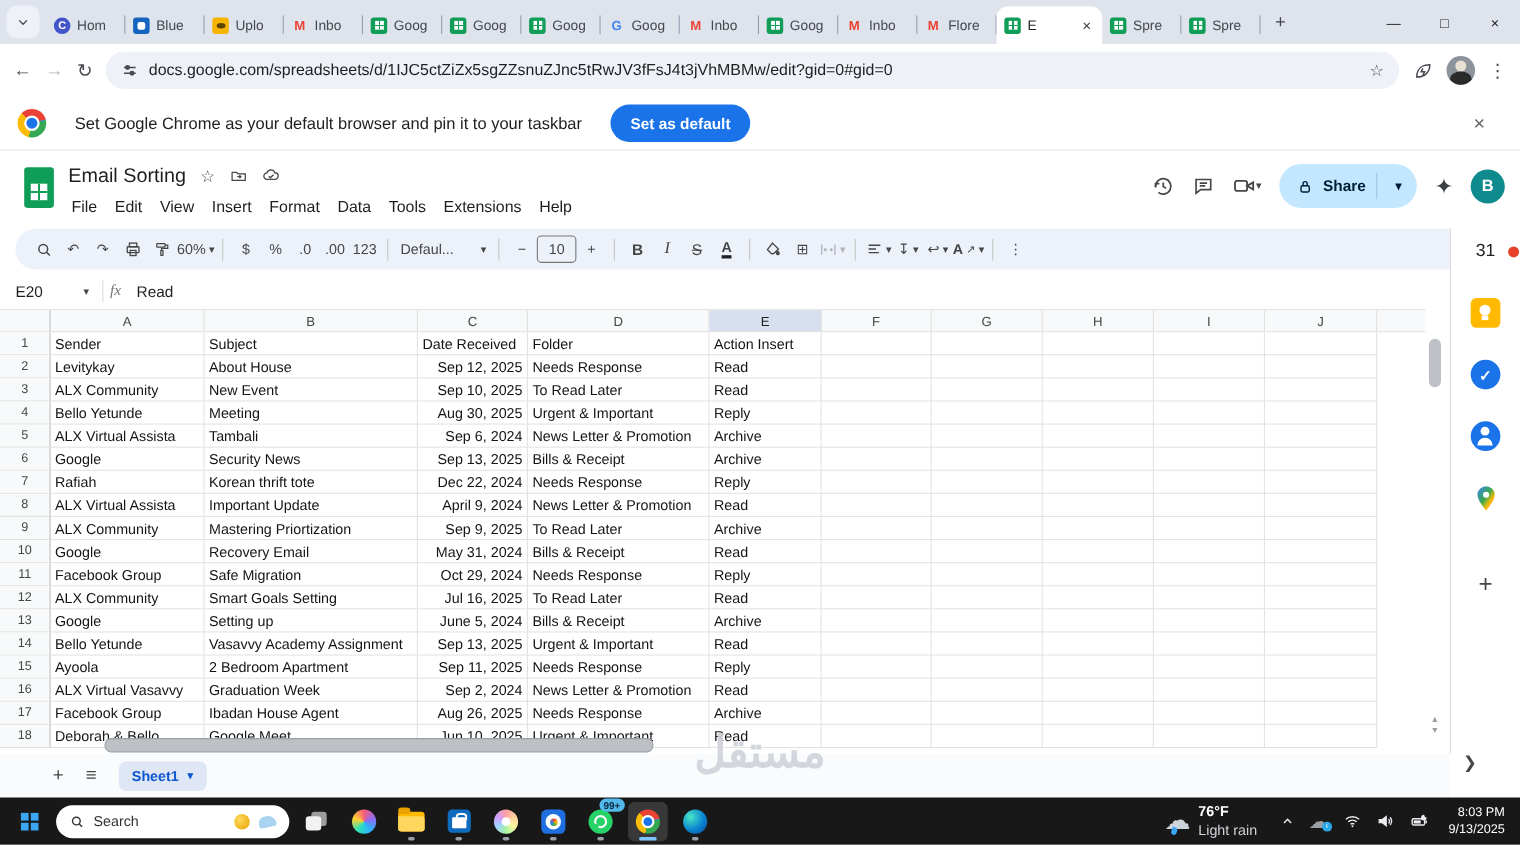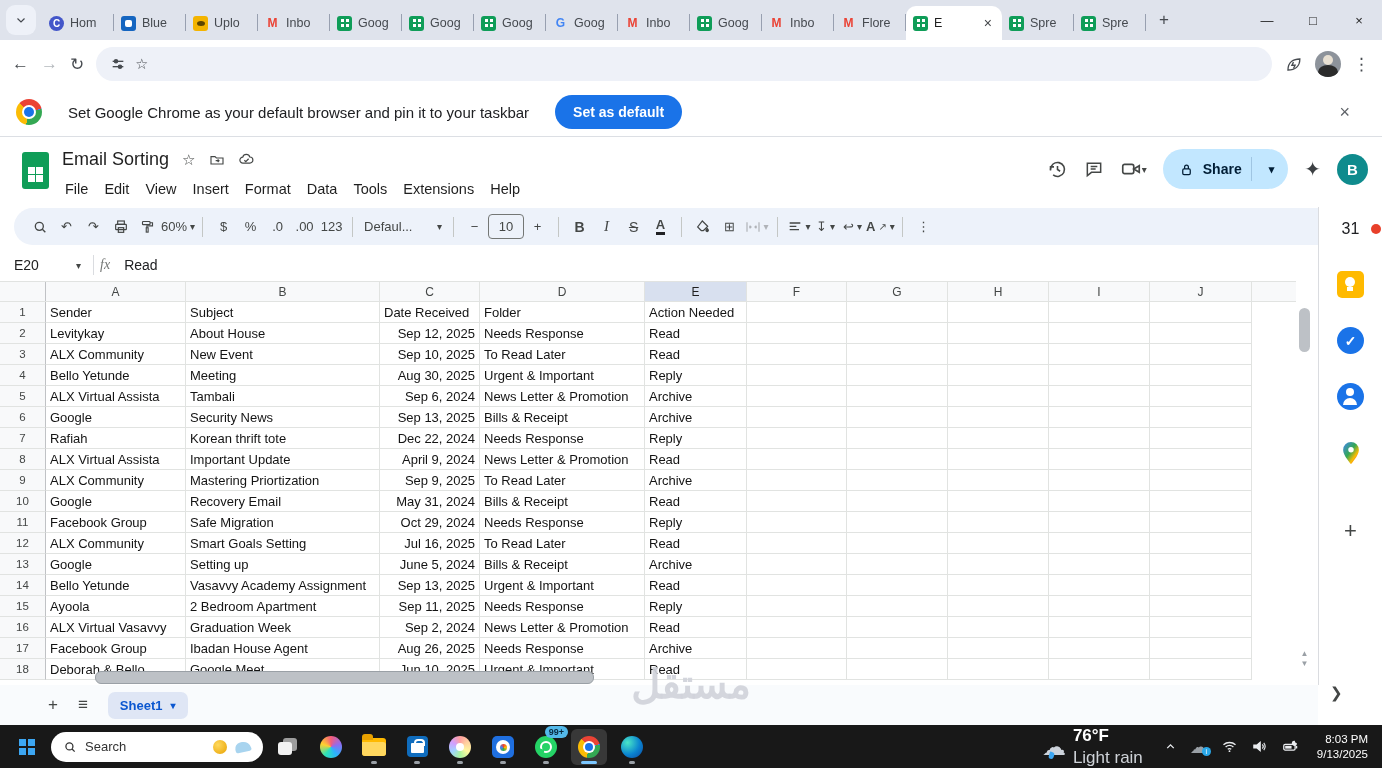--- a/index.html
+++ b/index.html
@@ -185,21 +185,21 @@
   .ic-chrome{width:22px;height:22px;border-radius:50%;position:relative;
     background:conic-gradient(from -45deg,#ea4335 0 33%,#4285f4 33% 34%,#34a853 34% 66%,#fbbc05 66% 100%);}
   .ic-chrome::before{content:"";position:absolute;left:5px;top:5px;width:12px;height:12px;border-radius:50%;background:#fff;}
   .ic-chrome::after{content:"";position:absolute;left:7px;top:7px;width:8px;height:8px;border-radius:50%;background:#1a73e8;}
   .ic-edge{width:22px;height:22px;border-radius:50%;
     background:radial-gradient(circle at 30% 30%,#49e6c6,#0a84d0 55%,#0d47a1);}
   #tb-right{margin-left:auto;display:flex;align-items:center;gap:13px;}
   .weatherwrap{display:flex;align-items:center;gap:7px;margin-right:8px;}
   .wcloud{font-size:24px;color:#cdd3db;line-height:1;position:relative;}
   .wcloud i{position:absolute;left:7px;bottom:0px;width:5px;height:7px;background:#3ca6f2;border-radius:1px 4px 4px 4px;transform:rotate(18deg);}
-  .wtext{font-size:17px;line-height:1.25;}
+  .wtext{font-size:13px;line-height:1.25;}
   .wtemp{font-weight:700;}
   .wdesc{color:#cfd3d8;}
   .trayicon{display:flex;align-items:center;color:#eaecef;}
   .onedrive{font-size:18px;color:#9aa0a6;position:relative;line-height:1;}
   .onedrive i{position:absolute;right:-3px;bottom:0;width:9px;height:9px;border-radius:50%;background:#2aa7e8;
     color:#fff;font-size:7px;font-style:normal;display:flex;align-items:center;justify-content:center;}
   .clock{text-align:right;font-size:11.5px;line-height:1.3;margin-left:4px;margin-right:4px;}
   
   #watermark{position:absolute;left:588px;top:662px;width:206px;text-align:center;z-index:60;
     color:rgba(208,211,218,.92);pointer-events:none;}
@@ -295,20 +295,21 @@
     <span class="navbtn">↻</span>
     <div id="urlpill">
       <span class="pillicon">
         <svg width="16" height="16" viewBox="0 0 24 24" stroke="#474b50" stroke-width="2" fill="#474b50">
             <line x1="4" y1="8" x2="20" y2="8"></line>
             <circle cx="9" cy="8" r="2.4"></circle>
             <line x1="4" y1="16" x2="20" y2="16"></line>
             <circle cx="15" cy="16" r="2.4"></circle>
           </svg>
       </span>
+      <span class="urltext">docs.google.com/spreadsheets/d/1IJC5ctZiZx5sgZZsnuZJnc5tRwJV3fFsJ4t3jVhMBMw/edit?gid=0#gid=0</span>
       <span class="pillicon">☆</span>
     </div>
     <span class="pillicon">
       <svg width="19" height="19" viewBox="0 0 24 24" fill="none" stroke="#474b50" stroke-width="1.7">
           <path d="M5 19C5 9 12 5 20 5c0 9-6 14-15 14z"></path>
           <path d="M12 9l-2 4h4l-2 4"></path>
         </svg>
     </span>
     <span class="avatar-browser"></span>
     <span class="navbtn">⋮</span>
@@ -490,21 +491,21 @@
         <div class="colhead" style="width: 101px;">I</div>
         <div class="colhead" style="width: 102px;">J</div>
       </div>
     <div id="rows">
         <div class="grow">
           <div class="rownum">1</div>
           <div class="cell" style="width: 140px;">Sender</div>
           <div class="cell" style="width: 194px;">Subject</div>
           <div class="cell" style="width: 100px;">Date Received</div>
           <div class="cell" style="width: 165px;">Folder</div>
-          <div class="cell" style="width: 102px;">Action Needed</div>
+          <div class="cell" style="width: 102px;">Action Insert</div>
           <div class="cell" style="width: 100px;"></div>
           <div class="cell" style="width: 101px;"></div>
           <div class="cell" style="width: 101px;"></div>
           <div class="cell" style="width: 101px;"></div>
           <div class="cell" style="width: 102px;"></div>
         </div>
         <div class="grow">
           <div class="rownum">2</div>
           <div class="cell" style="width: 140px;">Levitykay</div>
           <div class="cell" style="width: 194px;">About House</div>

